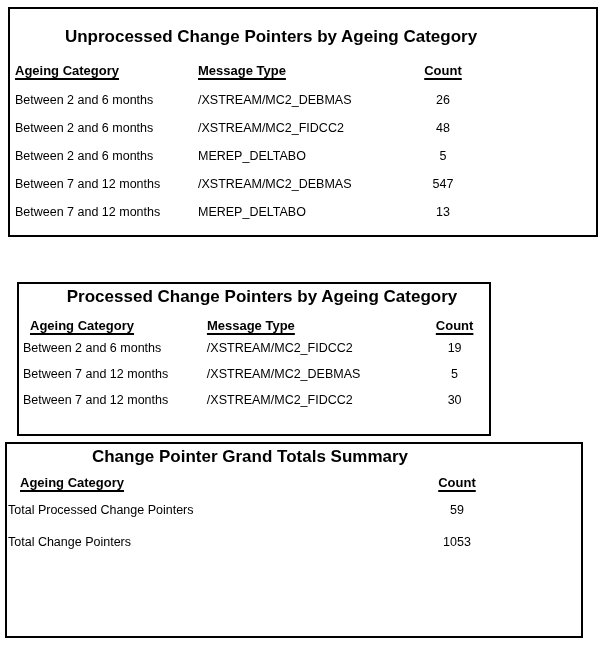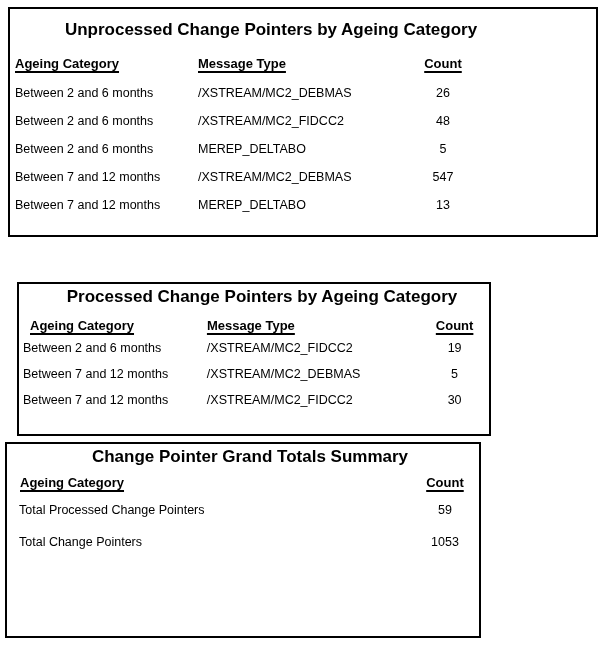--- a/index.html
+++ b/index.html
@@ -13,31 +13,31 @@
     color: #000000;
     overflow: hidden;
   }
   .panel {
     position: absolute;
     border: 2px solid #000000;
     background: #ffffff;
   }
   #panel-unprocessed { left: 8px;  top: 7px;   width: 590px; height: 230px; }
   #panel-processed   { left: 17px;  top: 282px; width: 474px; height: 154px; }
-  #panel-totals      { left: 5px;  top: 442px; width: 476px; height: 196px; }
+  #panel-totals      { left: 5px;  top: 442px; width: 578px; height: 196px; }
 
   .panel-title {
     font-weight: bold;
     font-size: 17px;
     line-height: 18px;
     width: 486px;
     text-align: center;
     white-space: nowrap;
   }
-  #panel-unprocessed .panel-title { margin-top: 12px; padding-left: 36px; }
+  #panel-unprocessed .panel-title { margin-top: 19px; padding-left: 36px; }
   #panel-processed   .panel-title { margin-top: 4px; }
   #panel-totals      .panel-title { margin-top: 4px; }
 
   .row { display: flex; align-items: flex-start; }
   .header-row { height: 16px; font-weight: bold; font-size: 13px; }
   #panel-unprocessed .header-row { margin-top: 17px; }
   #panel-processed   .header-row { margin-top: 12px; }
   #panel-totals      .header-row { margin-top: 9px; }
 
   .hdr-text {
@@ -58,21 +58,21 @@
   
   #panel-unprocessed .c1 { width: 188px; padding-left: 5px; }
   #panel-unprocessed .c2 { width: 210px; }
   #panel-unprocessed .c3 { width: 70px; text-align: center; }
 
   #panel-processed .c1 { width: 191px; padding-left: 4px; }
   #panel-processed .c1.hdr-cell { padding-left: 11px; }
   #panel-processed .c2 { width: 217px; }
   #panel-processed .c3 { width: 70px; text-align: center; }
 
-  #panel-totals .c1 { width: 415px; padding-left: 12px; }
+  #panel-totals .c1 { width: 415px; padding-left: 1px; }
   #panel-totals .c1.hdr-cell { padding-left: 13px; }
   #panel-totals .c3 { width: 70px; text-align: center; }
 
   .cell { white-space: nowrap; overflow: visible; }
 </style>
 </head>
 <body>
 
 <section class="panel" id="panel-unprocessed">
   <h2 class="panel-title">Unprocessed Change Pointers by Ageing Category</h2>

